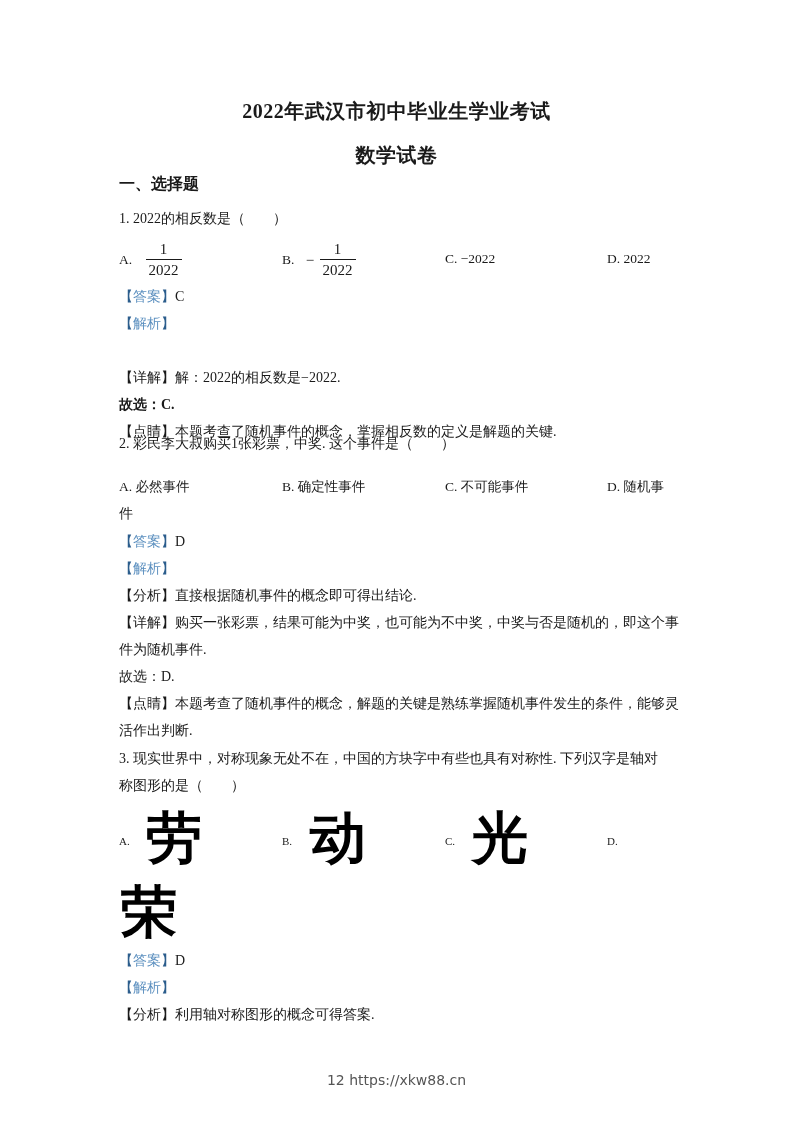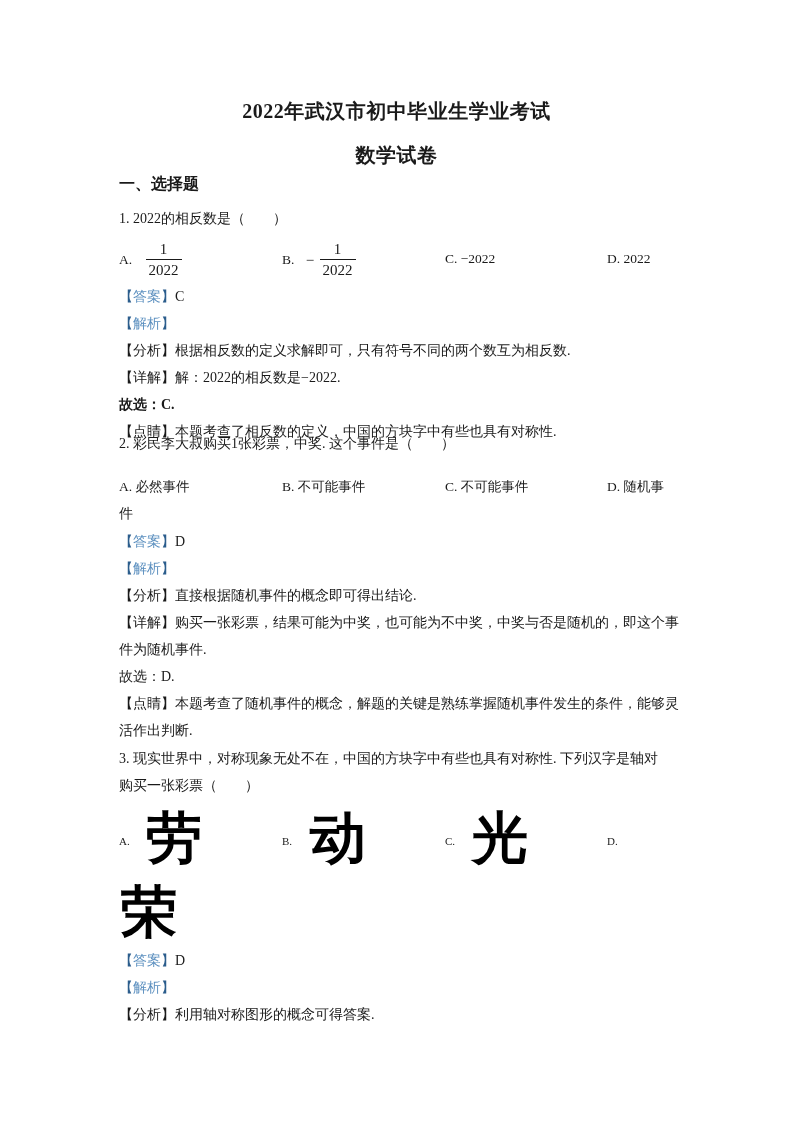--- a/index.html
+++ b/index.html
@@ -79,47 +79,46 @@
 
   <div class="opt" style="left:445px; top:250px;">C. −2022</div>
   <div class="opt" style="left:607px; top:250px;">D. 2022</div>
 
   <div class="line" style="top:288px;">
     <span class="tag-blue"><span class="br">【</span><span>答案</span><span class="br">】</span></span><span>C</span>
   </div>
   <div class="line" style="top:315px;">
     <span class="tag-blue"><span class="br">【</span><span>解析</span><span class="br">】</span></span>
   </div>
-  <div class="line" style="top:342px;">【分析】根据相反数的定义求解即可，只有符号不同的两个数互为相反数.</div>
   <div class="line" style="top:369px;">【详解】解：2022的相反数是−2022.</div>
   <div class="line" style="top:396px;font-weight:bold;">故选：C.</div>
-  <div class="line" style="top:423px;">【点睛】本题考查了相反数的定义，中国的方块字中有些也具有对称性.</div>
+  <div class="line" style="top:423px;">【点睛】本题考查了随机事件的概念，掌握相反数的定义是解题的关键.</div>
 
   <div class="line" style="top:424px;margin-top:11px;">2. 彩民李大叔购买1张彩票，中奖. 这个事件是（　　）</div>
   <div class="opt" style="left:119px; top:478px;">A.  必然事件</div>
-  <div class="opt" style="left:282px; top:478px;">B.  不可能事件</div>
+  <div class="opt" style="left:282px; top:478px;">B.  确定性事件</div>
   <div class="opt" style="left:445px; top:478px;">C.  不可能事件</div>
   <div class="opt" style="left:607px; top:478px;">D.  随机事</div>
   <div class="line" style="top:505px;">件</div>
 
   <div class="line" style="top:533px;">
     <span class="tag-blue"><span class="br">【</span><span>答案</span><span class="br">】</span></span><span>D</span>
   </div>
   <div class="line" style="top:560px;">
     <span class="tag-blue"><span class="br">【</span><span>解析</span><span class="br">】</span></span>
   </div>
   <div class="line" style="top:587px;">【分析】直接根据随机事件的概念即可得出结论.</div>
   <div class="line" style="top:614px;">【详解】购买一张彩票，结果可能为中奖，也可能为不中奖，中奖与否是随机的，即这个事</div>
   <div class="line" style="top:641px;">件为随机事件.</div>
   <div class="line" style="top:668px;">故选：D.</div>
   <div class="line" style="top:695px;">【点睛】本题考查了随机事件的概念，解题的关键是熟练掌握随机事件发生的条件，能够灵</div>
   <div class="line" style="top:722px;">活作出判断.</div>
 
   <div class="line" style="top:750px;">3. 现实世界中，对称现象无处不在，中国的方块字中有些也具有对称性. 下列汉字是轴对</div>
-  <div class="line" style="top:777px;">购买一张彩票（　　）</div>
+  <div class="line" style="top:777px;">称图形的是（　　）</div>
 
   <div class="opt optlabel-small" style="left:119px; top:832px;">A.</div>
   <div class="glyph" style="left:146px; top:808px;">劳</div>
 
   <div class="opt optlabel-small" style="left:282px; top:832px;">B.</div>
   <div class="glyph" style="left:310px; top:808px;">动</div>
 
   <div class="opt optlabel-small" style="left:445px; top:832px;">C.</div>
   <div class="glyph" style="left:472px; top:808px;">光</div>
 
@@ -127,13 +126,14 @@
   <div class="glyph" style="left:121px; top:882px;">荣</div>
 
   <div class="line" style="top:952px;">
     <span class="tag-blue"><span class="br">【</span><span>答案</span><span class="br">】</span></span><span>D</span>
   </div>
   <div class="line" style="top:979px;">
     <span class="tag-blue"><span class="br">【</span><span>解析</span><span class="br">】</span></span>
   </div>
   <div class="line" style="top:1006px;">【分析】利用轴对称图形的概念可得答案.</div>
 
+  <div class="footer">12 https://xkw88.cn</div>
 </div>
 
 </body></html>

